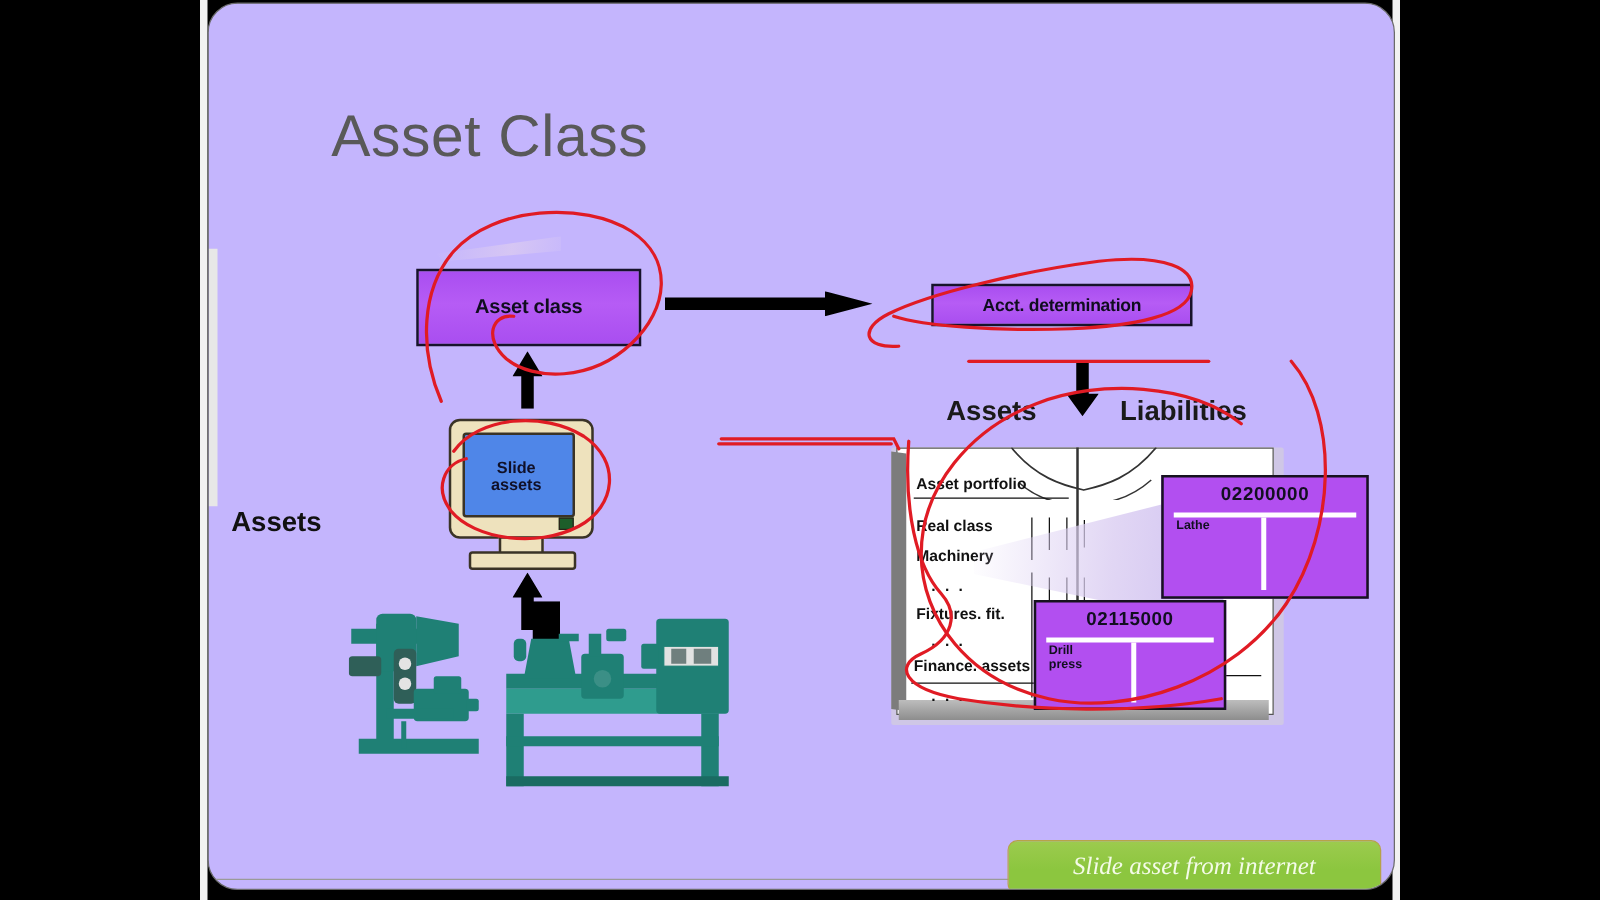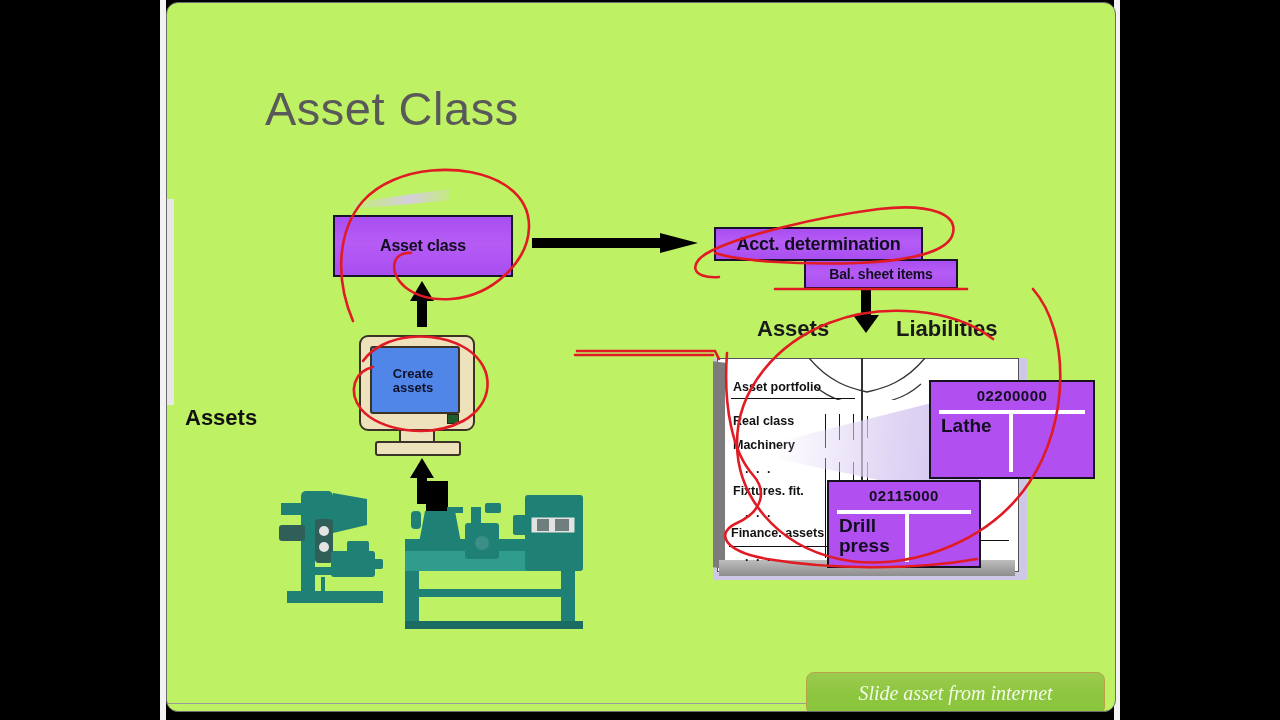--- a/index.html
+++ b/index.html
@@ -11,37 +11,37 @@
   .bar.left{left:0;width:160px;}
   .bar.right{left:1120px;width:160px;}
 
   
   .gutter{position:absolute;top:0;height:720px;background:#f2f2f2;}
   .gutter.l{left:160px;width:6px;}
   .gutter.r{left:1114px;width:6px;}
 
   
   #slide{position:absolute;left:166px;top:2px;width:948px;height:708px;
-         background:#bef264;border:1px solid #6b6b6b;border-radius:12px;overflow:hidden;}
+         background:#c4b5fd;border:1px solid #6b6b6b;border-radius:24px;overflow:hidden;}
 
   
   .edge-tab{position:absolute;left:0px;top:196px;width:7px;height:206px;background:#e7e7e7;}
 
   
   #title{position:absolute;left:98px;top:78px;font-size:47px;color:#595959;
          letter-spacing:0.5px;white-space:nowrap;}
 
   
   .pbox{position:absolute;background:linear-gradient(180deg,#a94ef0 0%,#b65cf5 45%,#a94ef0 100%);
         border:2px solid #17132b;color:#100d1f;font-weight:bold;
         display:flex;align-items:center;justify-content:center;text-align:center;
         font-size:15px;letter-spacing:-0.2px;}
 
   #box-assetclass{left:166px;top:212px;width:176px;height:58px;font-size:16px;}
-  #box-acct{left:547px;top:224px;width:205px;height:30px;font-size:18px;}
+  #box-acct{left:578px;top:224px;width:205px;height:30px;font-size:14px;}
   #box-bal{left:637px;top:256px;width:150px;height:26px;font-size:14px;}
 
   
   .beam1{position:absolute;left:182px;top:186px;width:100px;height:20px;
          background:linear-gradient(100deg,rgba(255,255,255,0) 0%,#d9c9f2 60%,rgba(220,205,245,.2) 100%);
          clip-path:polygon(0 70%,100% 0,100% 58%,6% 100%);opacity:.85;}
 
   
   .arrow-r{position:absolute;left:365px;top:230px;width:166px;height:20px;}
 
@@ -81,21 +81,21 @@
   
   .beam2{position:absolute;left:612px;top:388px;width:200px;height:110px;
      background:linear-gradient(95deg,rgba(255,255,255,0),#ded2f3 55%,#c9b9ef 100%);
      clip-path:polygon(0 46%,100% 0,100% 100%,0 62%);opacity:.9;}
 
   
   .card{position:absolute;background:#b24ff0;border:2px solid #16121f;}
   .card .num{position:absolute;left:0;right:0;top:5px;text-align:center;font-size:15px;
              font-weight:bold;color:#120f20;letter-spacing:.5px;}
   .card .rule{position:absolute;left:8px;right:8px;top:28px;height:4px;background:#fff;}
-  .card .nm{position:absolute;left:10px;top:34px;font-size:19px;font-weight:bold;color:#120f20;line-height:1.05;}
+  .card .nm{position:absolute;left:10px;top:34px;font-size:10px;font-weight:bold;color:#120f20;line-height:1.05;}
   .card .vsep{position:absolute;top:32px;width:4px;background:#fff;}
   #card-lathe{left:762px;top:377px;width:162px;height:95px;}
   #card-lathe .vsep{left:78px;height:58px;}
   #card-drill{left:660px;top:477px;width:150px;height:84px;}
   #card-drill .vsep{left:76px;height:48px;}
 
   
   #machines{position:absolute;left:112px;top:478px;}
 
   
@@ -135,43 +135,40 @@
     </div>
 
     <svg class="arrow-r" viewBox="0 0 166 20">
       <polygon points="0,5 128,5 128,0 166,10 128,20 128,15 0,15" fill="#000"></polygon>
     </svg>
 
     <div class="pbox" id="box-acct">
       <span>Acct. determination</span>
     </div>
 
-    <div class="pbox" id="box-bal">
-      <span>Bal. sheet items</span>
-    </div>
 
     <svg style="position:absolute;left:686px;top:286px;" width="26" height="44" viewBox="0 0 26 44">
       <polygon points="8,0 18,0 18,26 26,26 13,44 0,26 8,26" fill="#000"></polygon>
     </svg>
 
     <svg style="position:absolute;left:243px;top:278px;" width="24" height="46" viewBox="0 0 24 46">
       <polygon points="12,0 24,20 17,20 17,46 7,46 7,20 0,20" fill="#000"></polygon>
     </svg>
     <svg style="position:absolute;left:243px;top:455px;" width="24" height="46" viewBox="0 0 24 46">
       <polygon points="12,0 24,20 17,20 17,46 7,46 7,20 0,20" fill="#000"></polygon>
     </svg>
     <svg style="position:absolute;left:259px;top:478px;" width="22" height="36" viewBox="0 0 22 36">
       <rect x="0" y="0" width="22" height="36" fill="#000"></rect>
     </svg>
 
     <div id="monitor">
       <div class="mon-body"></div>
       <div class="mon-inner"></div>
       <div class="mon-txt">
-        <span>Create</span>
+        <span>Slide</span>
         <span>assets</span>
       </div>
       <div class="mon-led"></div>
       <div class="mon-neck"></div>
       <div class="mon-base"></div>
     </div>
 
     <div id="lbl-assets">Assets</div>
     <div id="lbl-liab">Liabilities</div>
 

